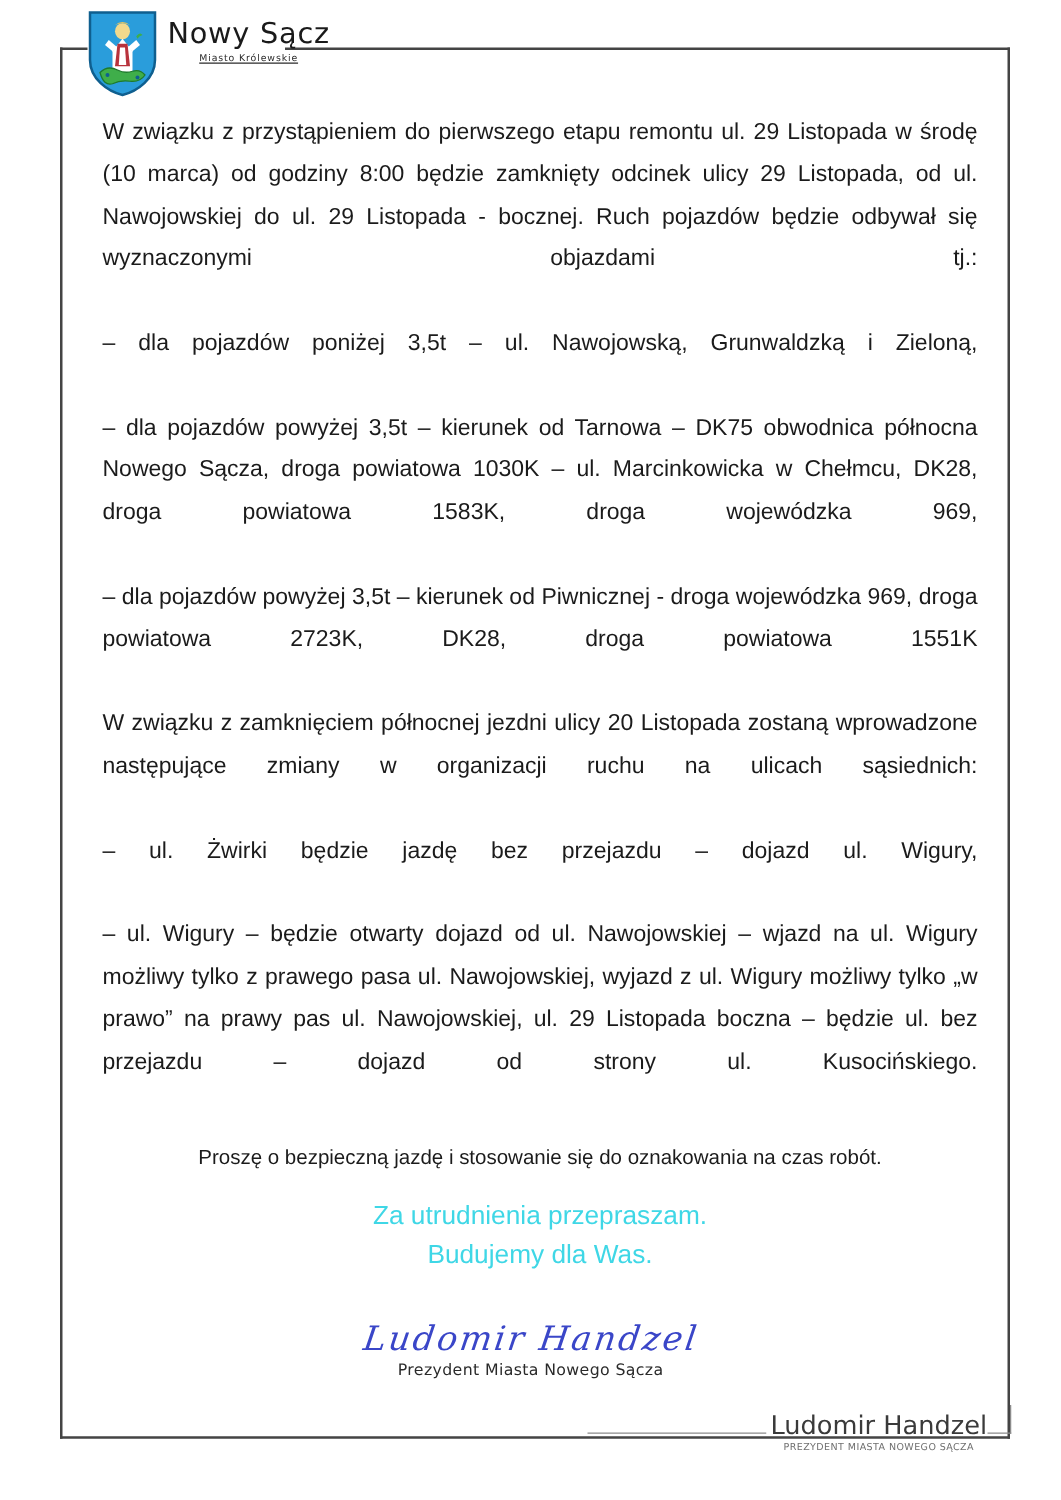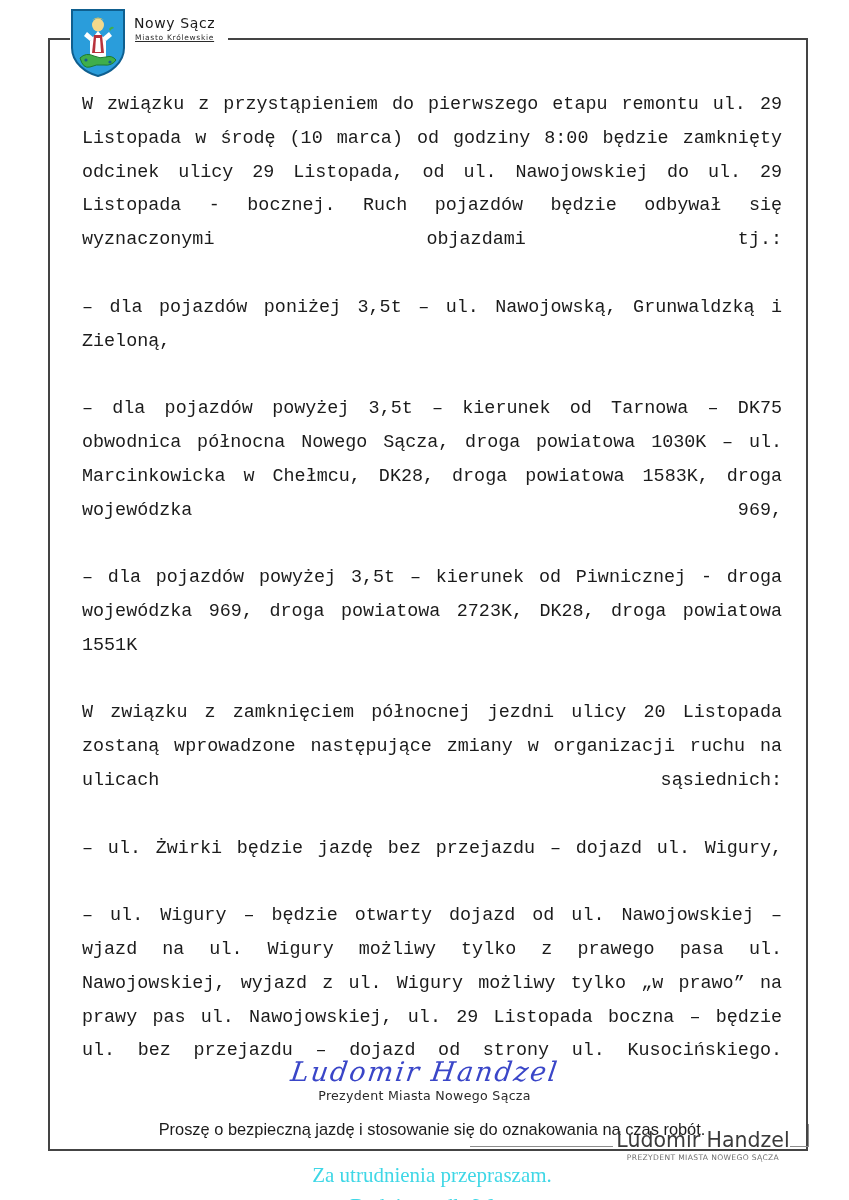--- a/index.html
+++ b/index.html
@@ -61,21 +61,21 @@
     position: relative;
     flex: 0 0 auto;
   }
   .crest svg { display: block; }
   .wordmark {
     margin-left: 8px;
     padding-top: 8px;
   }
   .wordmark .city {
     font-family: "DejaVu Sans", sans-serif;
-    font-size: 14px;
+    font-size: 23px;
     letter-spacing: 0.6px;
     color: #1a1a1a;
     line-height: 1;
   }
   .wordmark .sub {
     font-family: "DejaVu Sans", sans-serif;
     font-size: 7.5px;
     letter-spacing: 0.7px;
     color: #2b2b2b;
     margin-top: 3px;
@@ -83,21 +83,21 @@
     text-decoration: underline;
   }
 
   
   .body-text {
     position: absolute;
     left: 82px; top: 88px;
     width: 700px;
   }
   .para {
-    font-family: Liberation Mono, monospace;
+    font-family: Liberation Sans, sans-serif;
     font-size: 18.4px;
     line-height: 33.8px;
     color: #1b1b1b;
     text-align: justify;
     margin: 0;
     -webkit-hyphens: none; hyphens: none;
   }
   .para::after { content: ""; display: inline-block; width: 100%; }
 
   .closing {
@@ -107,21 +107,21 @@
     color: #1b1b1b;
     text-align: center;
     margin: 12px 0 0 0;
   }
 
   .slogan {
     margin-top: 16px;
     text-align: center;
   }
   .slogan div {
-    font-family: Liberation Serif, serif;
+    font-family: Liberation Sans, sans-serif;
     font-size: 21px;
     line-height: 31px;
     color: #3fd7e6;
   }
 
   
   .signature-block {
     position: absolute;
     left: 0; top: 1058px;
     width: 849px;

